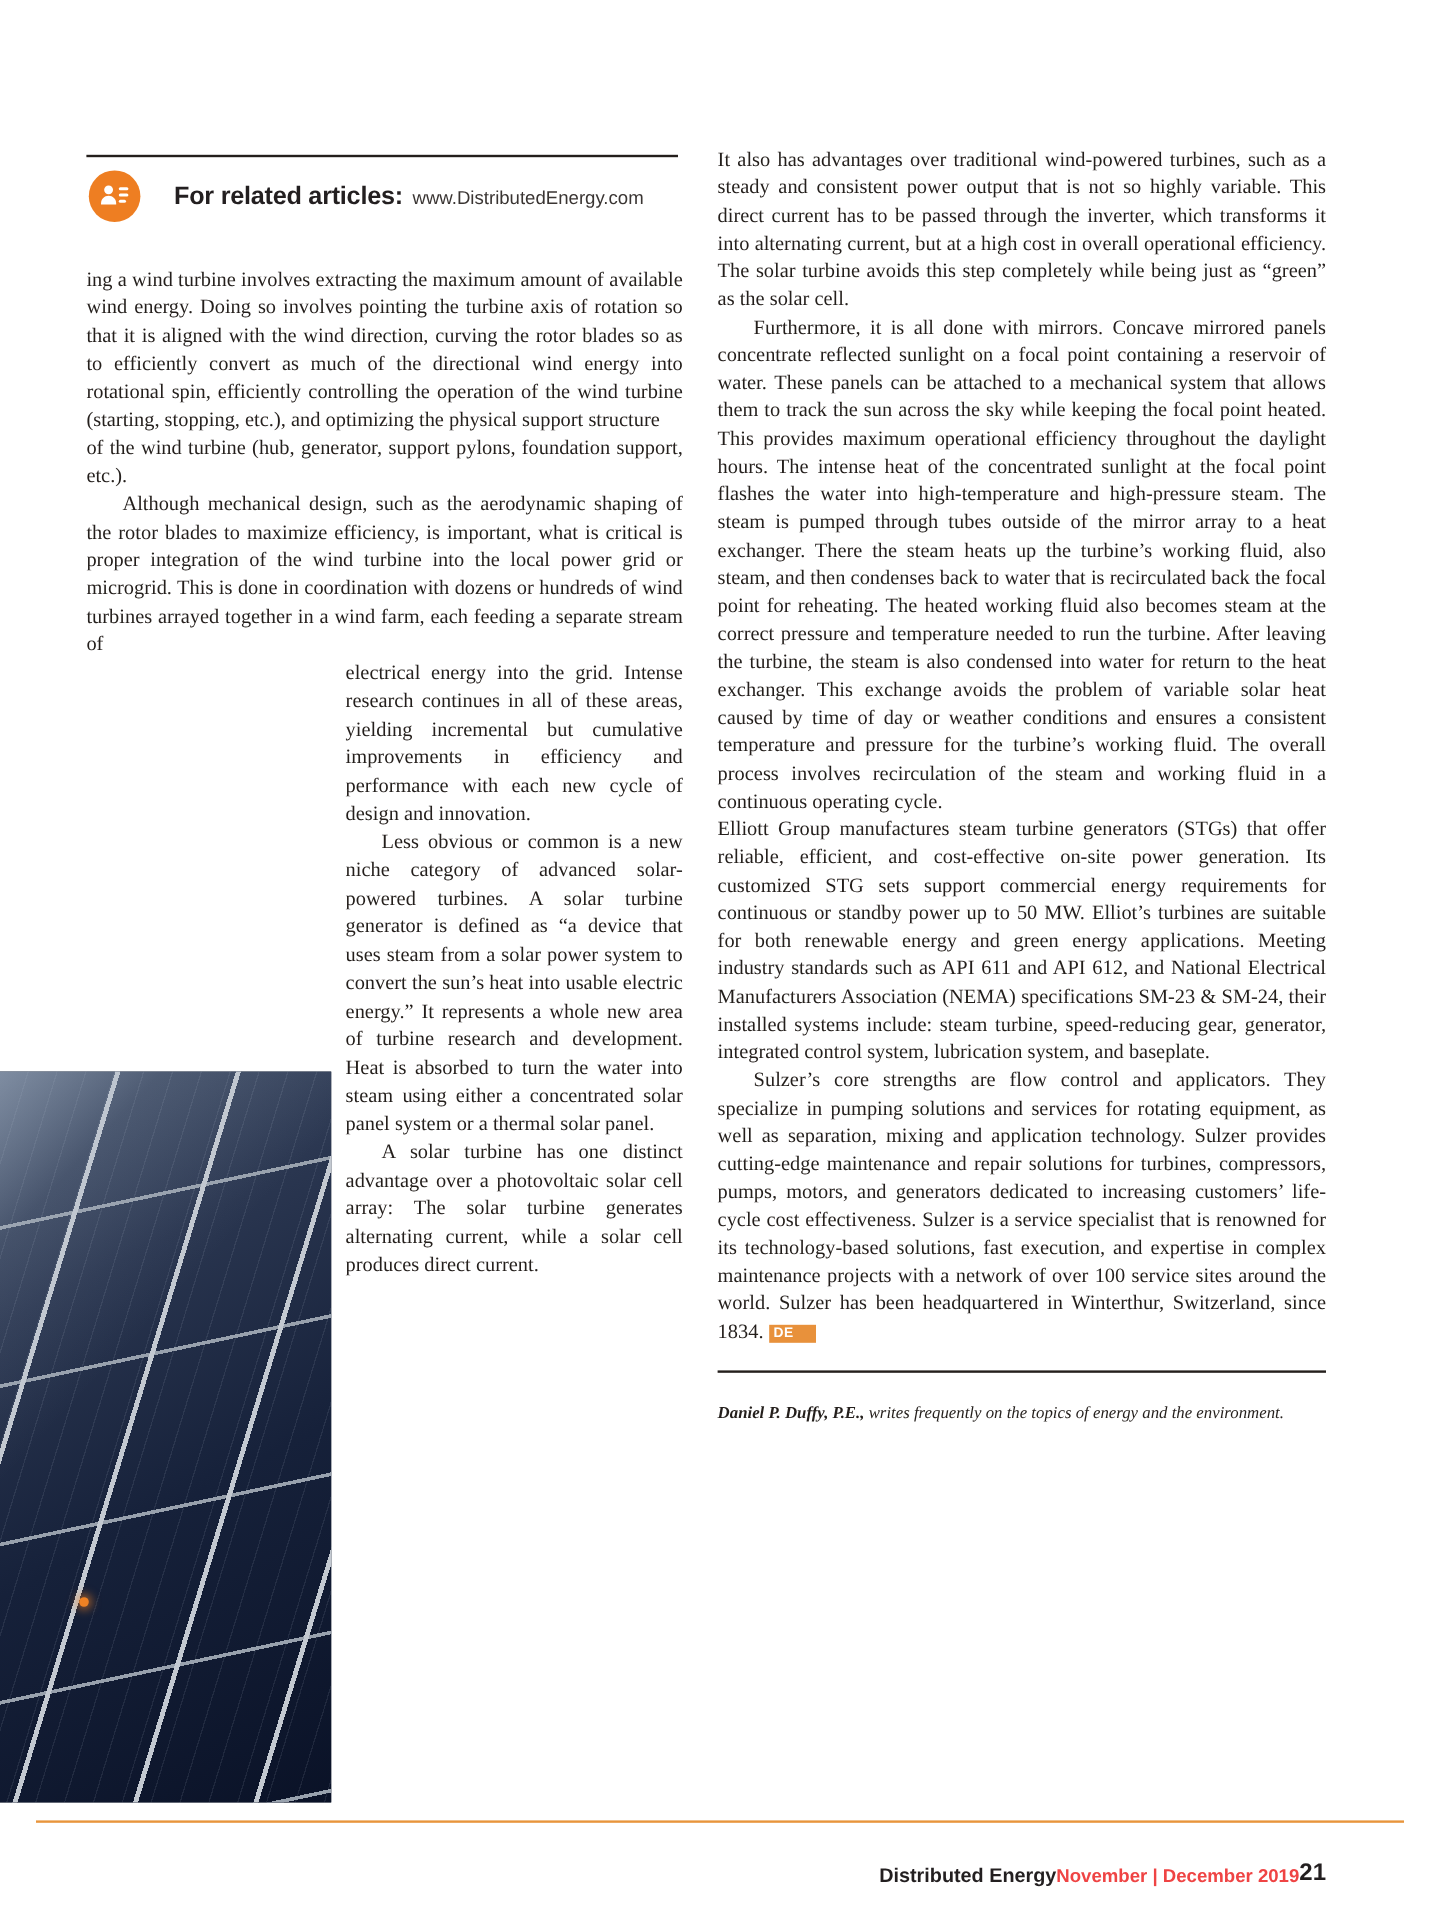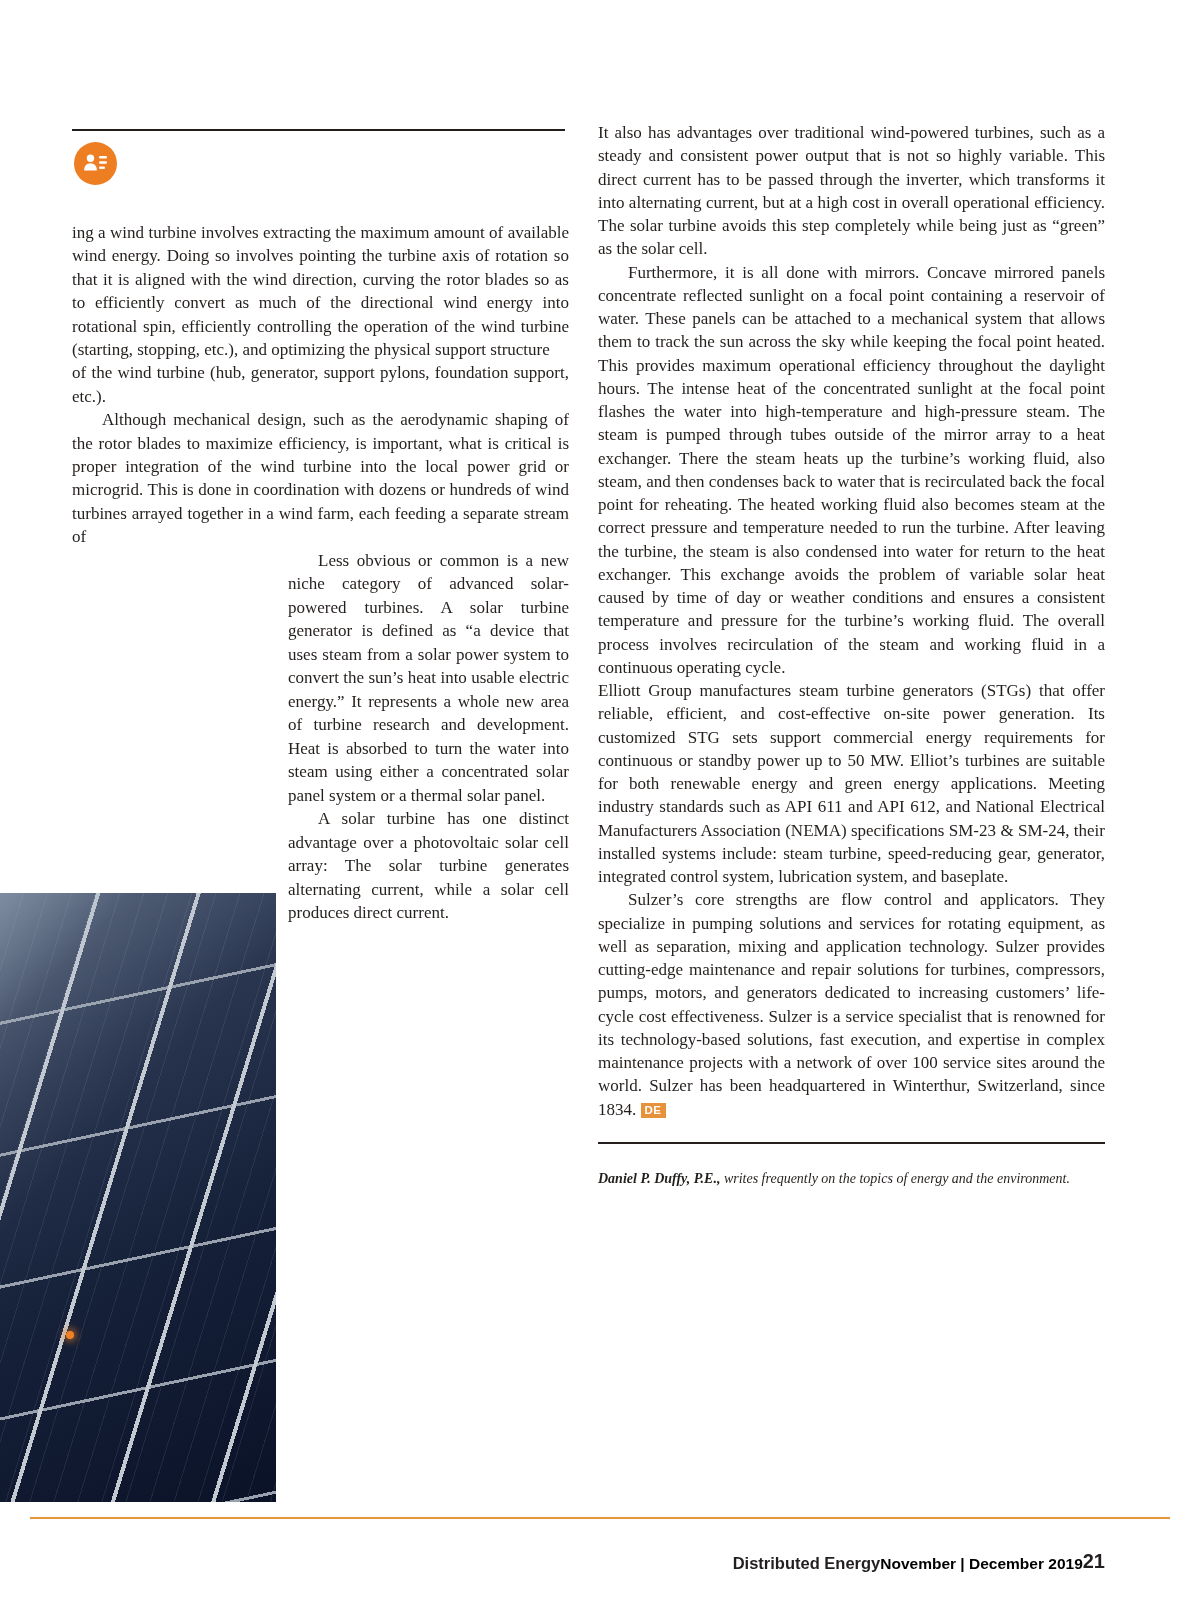--- a/index.html
+++ b/index.html
@@ -58,63 +58,68 @@
   }
 
   .heading {
     font-family:"Liberation Sans", sans-serif; font-weight:700;
     font-size:19px; color:#231f20; text-align:left; margin:13px 0 7px;
   }
 
   .de {
     display:inline-block; background:#e8913b; color:#ffffff;
     font-family:"Liberation Sans", sans-serif; font-weight:700;
-    font-size:11.5px; line-height:1; padding:2px 5px 2px 4px;
+    font-size:11.5px; line-height:1; padding:2px 19px 2px 4px;
     letter-spacing:0.5px; vertical-align:1px; text-indent:0;
   }
 
   .author-rule { height:2px; background:#241f1c; margin-top:21px; }
   .author { margin-top:24px; font-style:italic; font-size:14px; line-height:21px; text-align:left; }
   .author b { font-weight:700; }
 
   
   .footer-rule { position:absolute; left:30px; top:1517px; width:1140px; height:2px; background:#e8953c; }
   .footer {
     position:absolute; right:95px; top:1534px;
     font-family:Liberation Sans, sans-serif;
     display:flex; align-items:flex-end; gap:0;
   }
   .footer-mag { font-weight:700; font-size:16.5px; color:#231f20; }
-  .footer-issue { font-weight:700; font-size:15.5px; color:#000000;margin-top:21px; }
+  .footer-issue { font-weight:700; font-size:15.5px; color:#ef4444;margin-top:21px; }
   .footer-page { font-weight:700; font-size:20px; color:#231f20; }
 </style>
 </head>
 <body>
 
 <div class="page">
 
   <div class="rule-top"></div>
 
   <div class="related">
     <div class="related-icon">
       <svg width="27" height="25" viewBox="0 0 27 25" aria-hidden="true">
         <circle cx="8.5" cy="7.2" r="3.7" fill="#ffffff"></circle>
         <path d="M2.2 18.5c0-3.5 2.8-6.3 6.3-6.3s6.3 2.8 6.3 6.3v0.9H2.2z" fill="#ffffff"></path>
         <rect x="17" y="5" width="8" height="2.5" rx="1.25" fill="#ffffff"></rect>
         <rect x="17" y="10.2" width="8" height="2.5" rx="1.25" fill="#ffffff"></rect>
         <rect x="17" y="15.4" width="6" height="2.5" rx="1.25" fill="#ffffff"></rect>
       </svg>
     </div>
+    <div class="related-text">
+      <span class="related-label">For related articles:</span>
+      <span class="related-url">www.DistributedEnergy.com</span>
+    </div>
   </div>
 
   <div class="leftcol">
     <p>ing a wind turbine involves extracting the maximum amount of available wind energy. Doing so involves pointing the turbine axis of rotation so that it is aligned with the wind direction, curving the rotor blades so as to efficiently convert as much of the directional wind energy into rotational spin, efficiently controlling the operation of the wind turbine (starting, stopping, etc.), and optimizing the physical support structure</p>
     <p>of the wind turbine (hub, generator, support pylons, foundation support, etc.).</p>
     <p class="indent">Although mechanical design, such as the aerodynamic shaping of the rotor blades to maximize efficiency, is important, what is critical is proper integration of the wind turbine into the local power grid or microgrid. This is done in coordination with dozens or hundreds of wind turbines arrayed together in a wind farm, each feeding a separate stream of</p>
     <div class="wrapped">
+      <p>electrical energy into the grid. Intense research continues in all of these areas, yielding incremental but cumulative improvements in efficiency and performance with each new cycle of design and innovation.</p>
       <p class="indent">Less obvious or common is a new niche category of advanced solar-powered turbines. A solar turbine generator is defined as “a device that uses steam from a solar power system to convert the sun’s heat into usable electric energy.” It represents a whole new area of turbine research and development. Heat is absorbed to turn the water into steam using either a concentrated solar panel system or a thermal solar panel.</p>
       <p class="indent">A solar turbine has one distinct advantage over a photovoltaic solar cell array: The solar turbine generates alternating current, while a solar cell produces direct current.</p>
     </div>
   </div>
 
   <div class="photo">
     <div class="photo-glint"></div>
   </div>
 
   <div class="rightcol">

